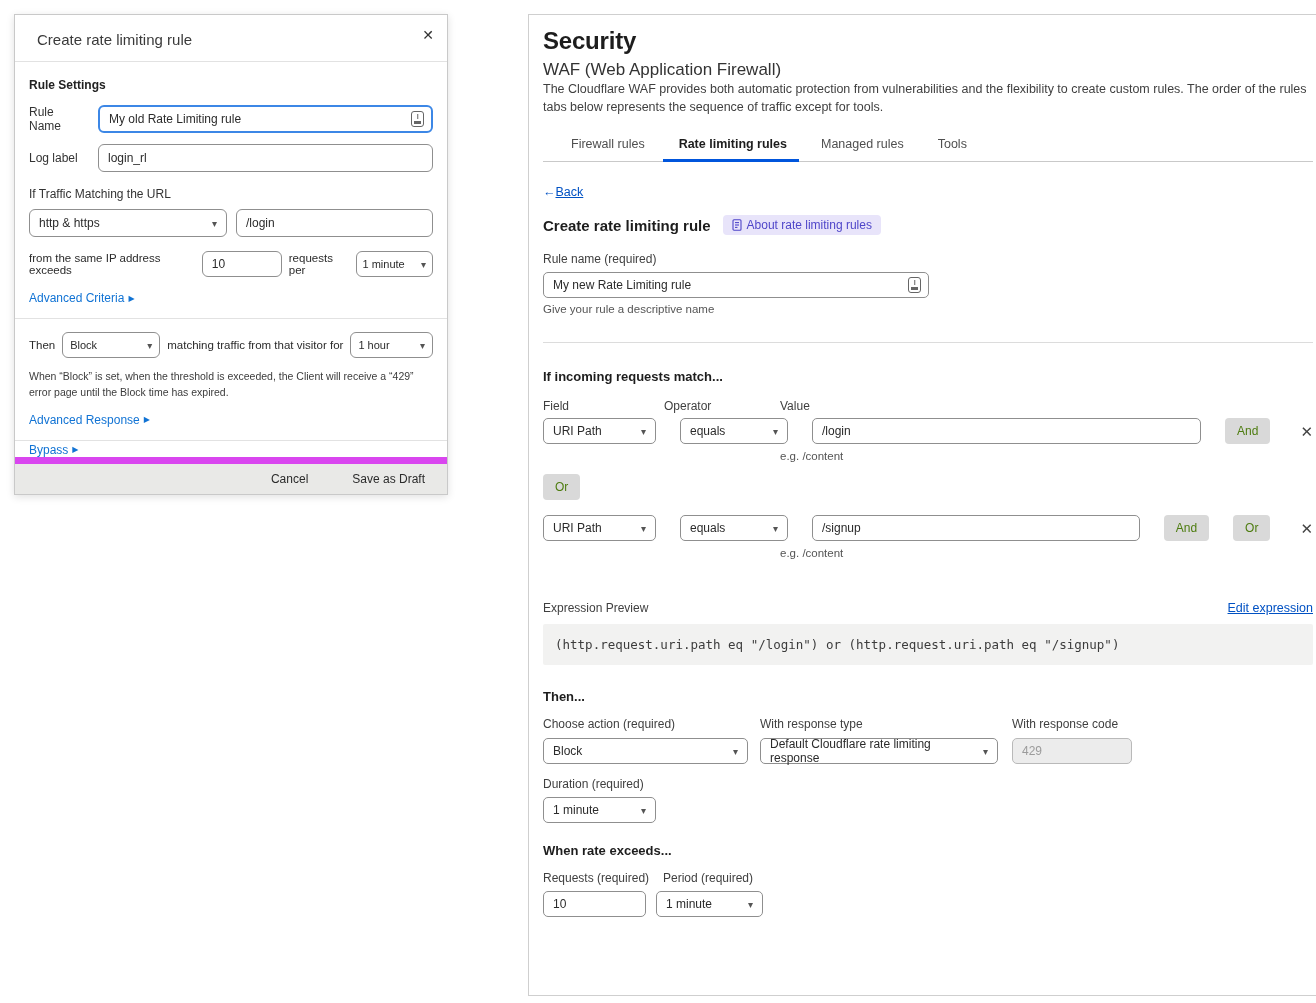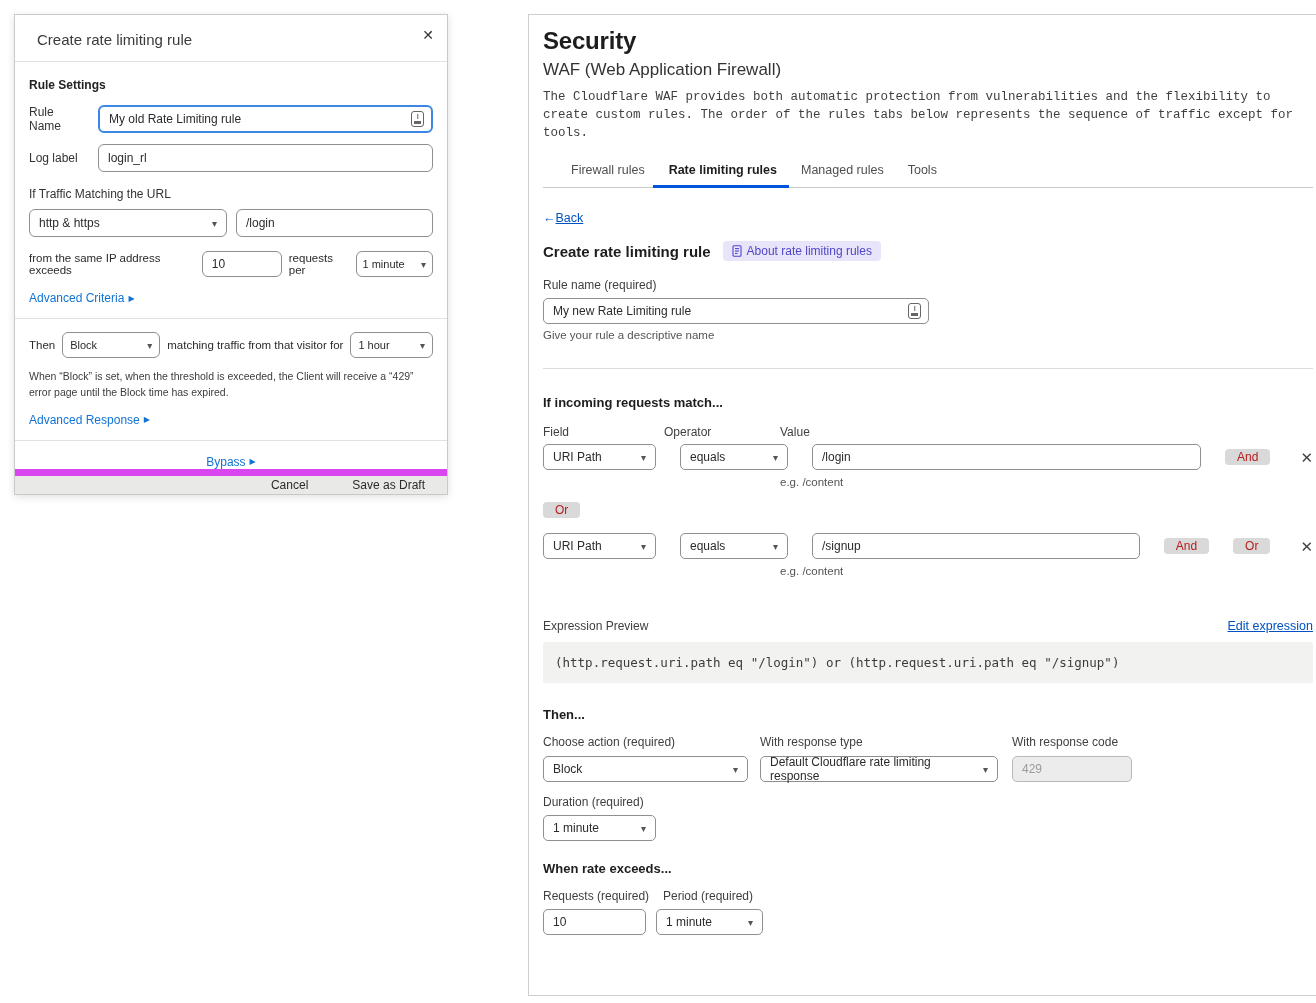--- a/index.html
+++ b/index.html
@@ -19,24 +19,24 @@
     height: 26px;
     padding: 0 9px;
     font-size: 12px;
     color: #2b2b2b;
   }
   .sel { justify-content: space-between; cursor: pointer; }
   .sel .chev { font-size: 10px; color: #555; margin-left: 8px; }
   input.inp { width: 100%; }
   .gray-btn {
     display: inline-flex; align-items: center; justify-content: center;
-    background: #d9d9d9; color: #b91c1c;
+    background: #d9d9d9; color: #4d7c0f;
     border: none; border-radius: 4px;
     font-size: 12px; font-family: inherit;
-    height: 16px; padding: 0 12px; cursor: pointer;
+    height: 26px; padding: 0 12px; cursor: pointer;
   }
   .x-icon { font-size: 15px; color: #444; cursor: pointer; line-height: 1; }
   .autofill-icon {
     position: relative; flex: none;
     width: 13px; height: 16px;
     border: 1.5px solid #666; border-radius: 3px;
   }
   .autofill-icon::before {
     content: ""; position: absolute; left: 50%; top: 2px;
     transform: translateX(-50%); width: 1.5px; height: 5px; background: #666;
@@ -89,23 +89,23 @@
   .panel {
     position: absolute; left: 528px; top: 14px;
     width: 802px; height: 982px;
     background: #fff;
     border: 1px solid #cfcfcf;
     padding: 12px 16px 0 14px;
     overflow: hidden;
   }
   .page-title { font-size: 24px; font-weight: bold; color: #1d1d1d; letter-spacing: -.2px; }
   .page-subtitle { font-size: 17px; color: #333; margin-top: 5px; }
-  .page-desc { font-size: 12.5px; color: #3f3f3f; line-height: 1.45; margin-top: 8px; max-width: 770px; font-family: Liberation Mono, monospace; }
-
-  .tabs { display: flex; gap: 20px; margin-top: 17px; border-bottom: 1px solid #c9c9c9; padding-left: 26px; }
+  .page-desc { font-size: 12.5px; color: #3f3f3f; line-height: 1.45; max-width: 770px; }
+
+  .tabs { display: flex; gap: 30px; margin-top: 17px; border-bottom: 1px solid #c9c9c9; padding-left: 26px; }
   .tab { position: relative; font-size: 12.5px; color: #4f4f4f; padding: 4px 2px 10px 2px; cursor: pointer; }
   .tab.active { color: #1d1d1d; font-weight: bold; }
   .tab.active::after {
     content: ""; position: absolute; left: -14px; right: -10px; bottom: -1px;
     height: 3px; background: var(--tab-active);
   }
 
   .back-link { display: inline-flex; align-items: center; margin-top: 23px; color: var(--link); font-size: 12.5px; cursor: pointer; }
   .back-link .back-text { text-decoration: underline; }
 
@@ -241,21 +241,21 @@
 
     <div style="margin-top:12px;">
       <span class="dlg-link">
         <span>Advanced Response</span>
         <span class="tri">▶</span>
       </span>
     </div>
 
     <hr class="dlg-divider">
 
-    <div style="margin-top:14px;text-align:center;">
+    <div style="margin-top:2px;">
       <span class="dlg-link">
         <span>Bypass</span>
         <span class="tri">▶</span>
       </span>
     </div>
   </div>
 
   <div class="dialog-footer">
     <button class="footer-btn">Cancel</button>
     <button class="footer-btn">Save as Draft</button>

